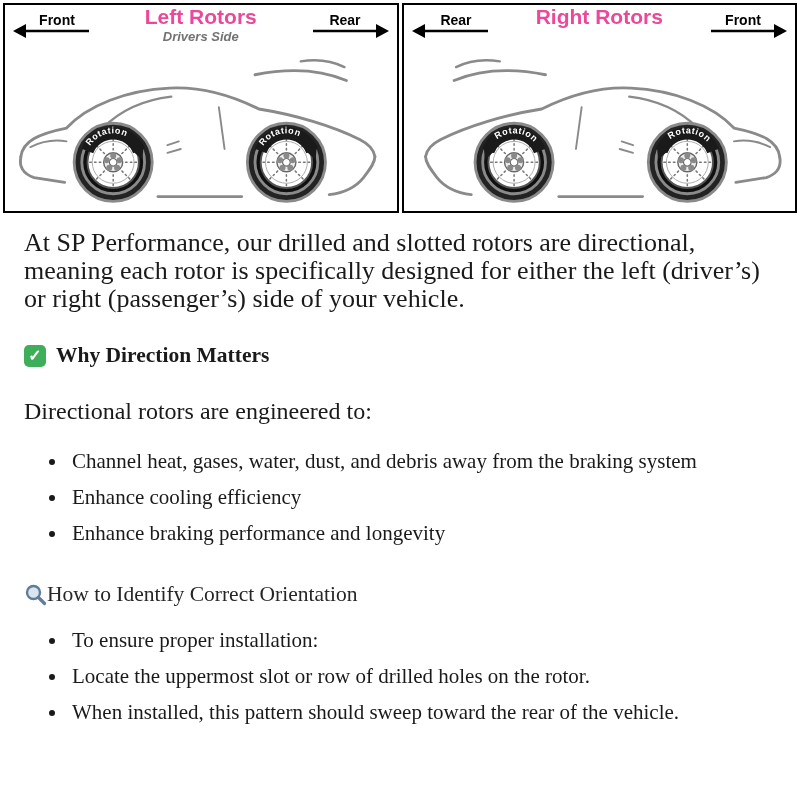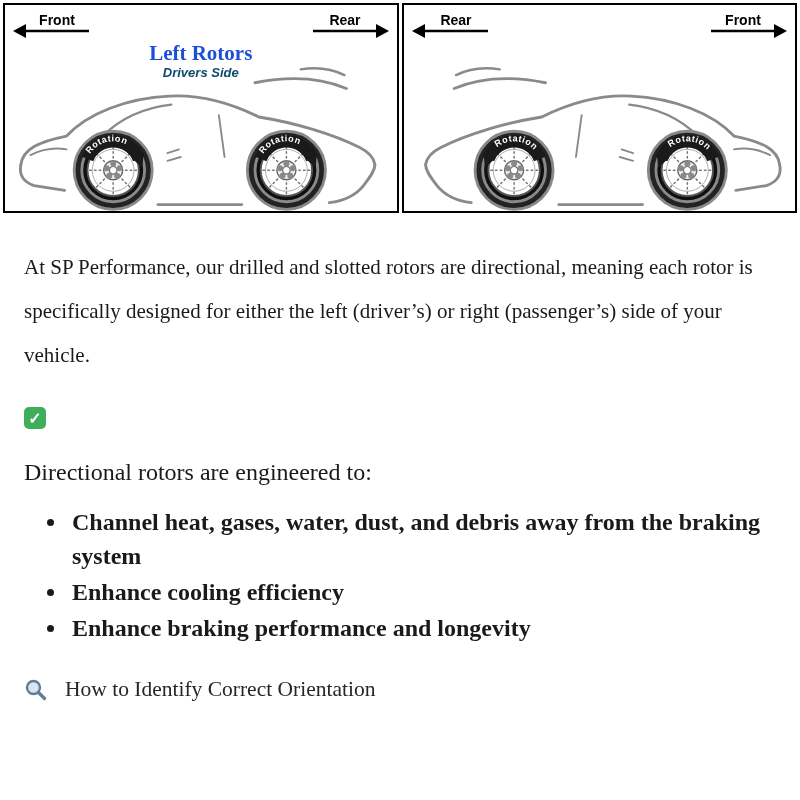--- a/index.html
+++ b/index.html
@@ -2,38 +2,38 @@
 <html><head>
 <meta charset="utf-8">
 <style>
   html,body{margin:0;padding:0;background:#ffffff;}
   body{width:800px;font-family:"Liberation Serif", serif;color:#1a1a1a;}
   .page{width:800px;min-height:800px;background:#fff;}
 
   
   .diagram{display:flex;gap:3px;padding:3px 3px 0 3px;box-sizing:border-box;}
   .panel{flex:1;border:2px solid #000;background:#fff;height:210px;position:relative;box-sizing:border-box;overflow:hidden;}
-  .panel-header{position:relative;text-align:center;padding-top:9px;height:44px;}
-  .panel-title{font-family:Liberation Serif, serif;font-weight:bold;font-size:21px;line-height:22px;color:#1d4ed8;margin-top:28px;}
-  .panel-subtitle{font-family:"Liberation Sans",sans-serif;font-weight:bold;font-style:italic;font-size:13px;color:#0c4a6e;margin-top:1px;}
+  .panel-header{position:relative;text-align:center;padding-top:1px;height:44px;}
+  .panel-title{font-family:Liberation Sans, sans-serif;font-weight:bold;font-size:21px;line-height:22px;color:#ec4899;}
+  .panel-subtitle{font-family:"Liberation Sans",sans-serif;font-weight:bold;font-style:italic;font-size:13px;color:#737373;margin-top:1px;}
   .dir{position:absolute;top:7px;}
   .dir.left{left:8px;}
   .dir.right{right:8px;}
   .dir text{font-family:"Liberation Sans",sans-serif;font-weight:bold;font-size:14px;fill:#000;}
   .car-svg{display:block;width:100%;height:158px;margin-top:0;}
   .rot-text{font-family:"Liberation Sans",sans-serif;font-weight:bold;font-size:9.5px;fill:#ffffff;letter-spacing:.6px;}
 
   
   .content{padding:14px 26px 30px 24px;}
-  .intro{font-size:21px;line-height:44px;margin:18px 0 0 0;}
+  .intro{font-size:26px;line-height:28px;margin:2px 0 0 0;}
   .h1{display:flex;align-items:center;gap:10px;font-size:21.5px;font-weight:bold;margin:30px 0 0 0;}
-  .h2{display:flex;align-items:center;gap:18px;font-size:21.5px;font-weight:normal;color:#262626;margin:32px 0 0 0;}
+  .h2{display:flex;align-items:center;gap:0;font-size:21.5px;font-weight:normal;color:#262626;margin:32px 0 0 0;}
   .lead{font-size:24px;line-height:34px;margin:26px 0 0 0;}
   ul.bullets{margin:16px 0 0 0;padding-left:44px;}
-  ul.bullets li{font-size:24px;line-height:34px;margin:2px 0;padding-left:4px;font-weight:bold;}
+  ul.bullets li{font-size:21px;line-height:34px;margin:2px 0;padding-left:4px;}
   .check-icon{display:inline-flex;align-items:center;justify-content:center;width:22px;height:22px;border-radius:5px;background:#3fae5a;color:#fff;font-family:"Liberation Sans",sans-serif;font-weight:bold;font-size:16px;flex:0 0 auto;}
   .mag-icon{flex:0 0 auto;display:inline-block;}
 </style>
 </head>
 <body>
 
 <div class="page">
 
   <div class="diagram">
 
@@ -114,20 +114,21 @@
       </svg>
     </div>
 
     <div class="panel">
       <div class="panel-header">
         <svg class="dir left" width="78" height="26" viewBox="0 0 78 26">
           <text x="44" y="13" text-anchor="middle">Rear</text>
           <line x1="10" y1="19" x2="76" y2="19" stroke="#000" stroke-width="2.5"></line>
           <polygon points="0,19 13,12 13,26" fill="#000"></polygon>
         </svg>
+        <div class="panel-title">Right Rotors</div>
         <svg class="dir right" width="78" height="26" viewBox="0 0 78 26">
           <text x="34" y="13" text-anchor="middle">Front</text>
           <line x1="2" y1="19" x2="68" y2="19" stroke="#000" stroke-width="2.5"></line>
           <polygon points="78,19 65,12 65,26" fill="#000"></polygon>
         </svg>
       </div>
 
       <svg class="car-svg" viewBox="0 0 390 166" preserveAspectRatio="xMidYMid meet">
         <use href="#carbody" transform="translate(390,0) scale(-1,1)"></use>
 
@@ -139,33 +140,39 @@
       </svg>
     </div>
   </div>
 
   <div class="content">
 
     <p class="intro">At SP Performance, our drilled and slotted rotors are directional, meaning each rotor is specifically designed for either the left (driver’s) or right (passenger’s) side of your vehicle.</p>
 
     <h2 class="h1">
       <span class="check-icon">✓</span>
+      <span>Why Direction Matters</span>
     </h2>
 
     <p class="lead">Directional rotors are engineered to:</p>
 
     <ul class="bullets">
       <li>Channel heat, gases, water, dust, and debris away from the braking system</li>
       <li>Enhance cooling efficiency</li>
       <li>Enhance braking performance and longevity</li>
     </ul>
 
     <h3 class="h2">
       <svg class="mag-icon" width="23" height="23" viewBox="0 0 23 23">
         <circle cx="9.5" cy="9.5" r="6.5" fill="#d9e6f2" stroke="#5f7d98" stroke-width="2.4"></circle>
         <line x1="14.5" y1="14.5" x2="20.5" y2="20.5" stroke="#5f7d98" stroke-width="3.2" stroke-linecap="round"></line>
       </svg>
       <span>How to Identify Correct Orientation</span>
     </h3>
 
+    <ul class="bullets">
+      <li>To ensure proper installation:</li>
+      <li>Locate the uppermost slot or row of drilled holes on the rotor.</li>
+      <li>When installed, this pattern should sweep toward the rear of the vehicle.</li>
+    </ul>
 
   </div>
 </div>
 
 </body></html>

